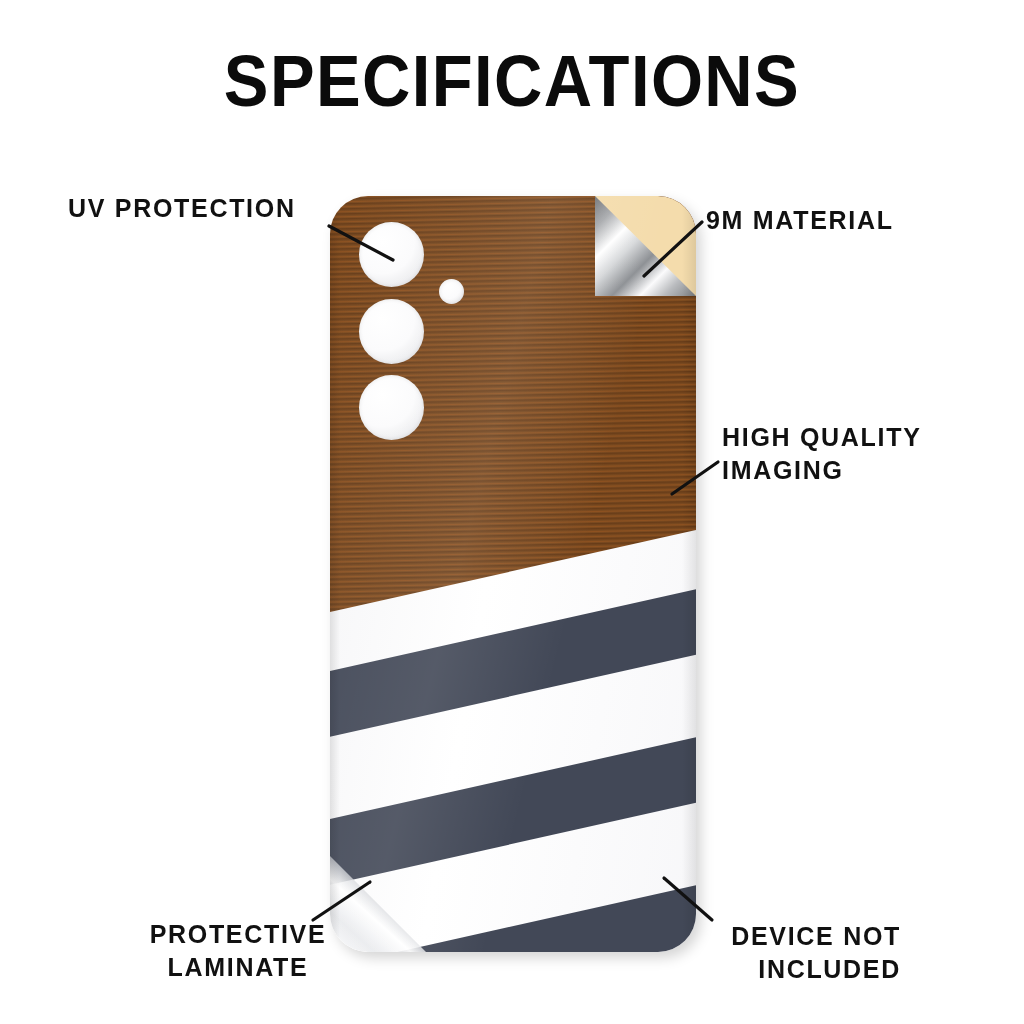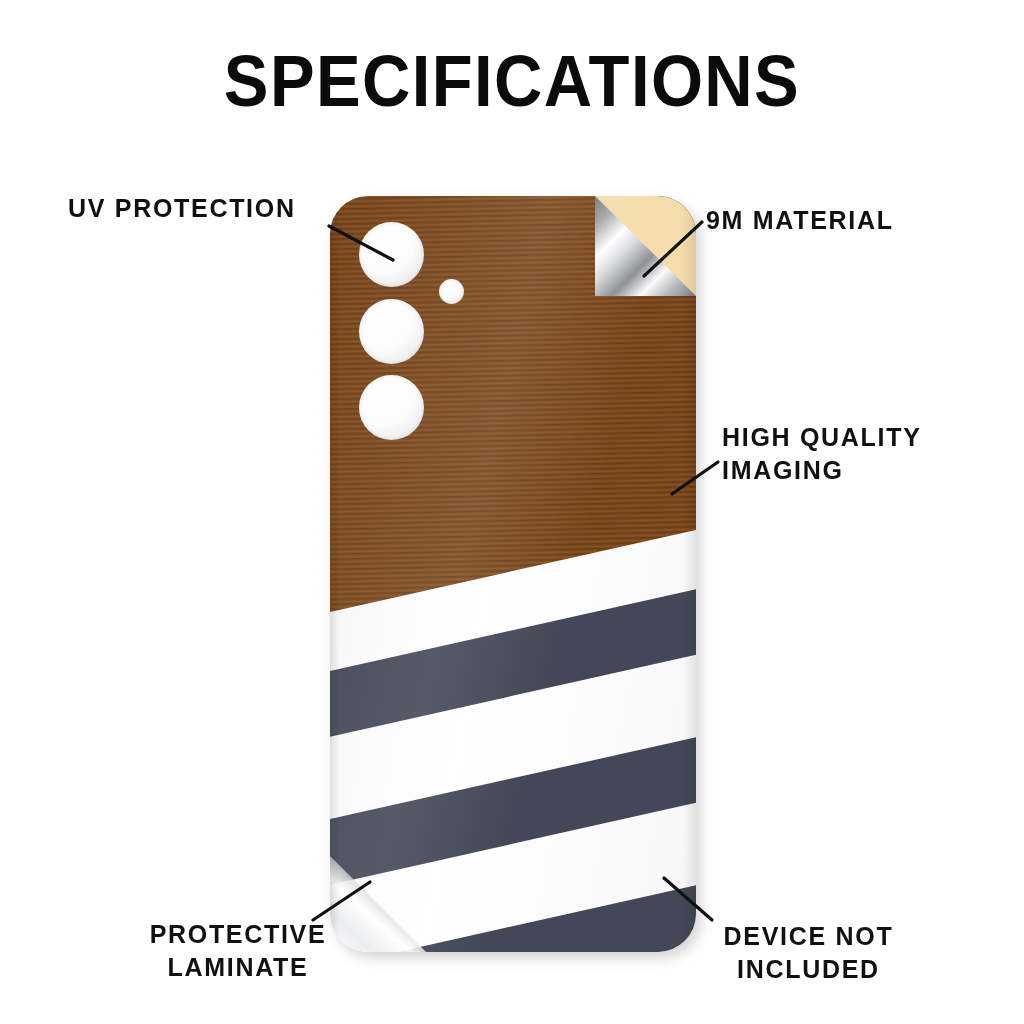--- a/index.html
+++ b/index.html
@@ -41,21 +41,21 @@
     line-height: 33px;
     font-weight: 600;
     letter-spacing: 1.7px;
     color: #111111;
     white-space: pre-line;
   }
   .callout-uv        { left: 68px;  top: 192px; text-align: left; }
   .callout-3m        { left: 706px; top: 204px; text-align: left; }
   .callout-imaging   { left: 722px; top: 421px; width: 228px; text-align: left; }
   .callout-laminate  { left: 148px; top: 918px; width: 180px; text-align: center; }
-  .callout-device    { left: 716px; top: 920px; width: 185px; text-align: center; }
+  .callout-device    { left: 716px; top: 920px; width: 185px; text-align: right; }
 
   
   .leaders {
     position: absolute;
     left: 0; top: 0;
     width: 1024px; height: 1024px;
     pointer-events: none;
   }
 
   

